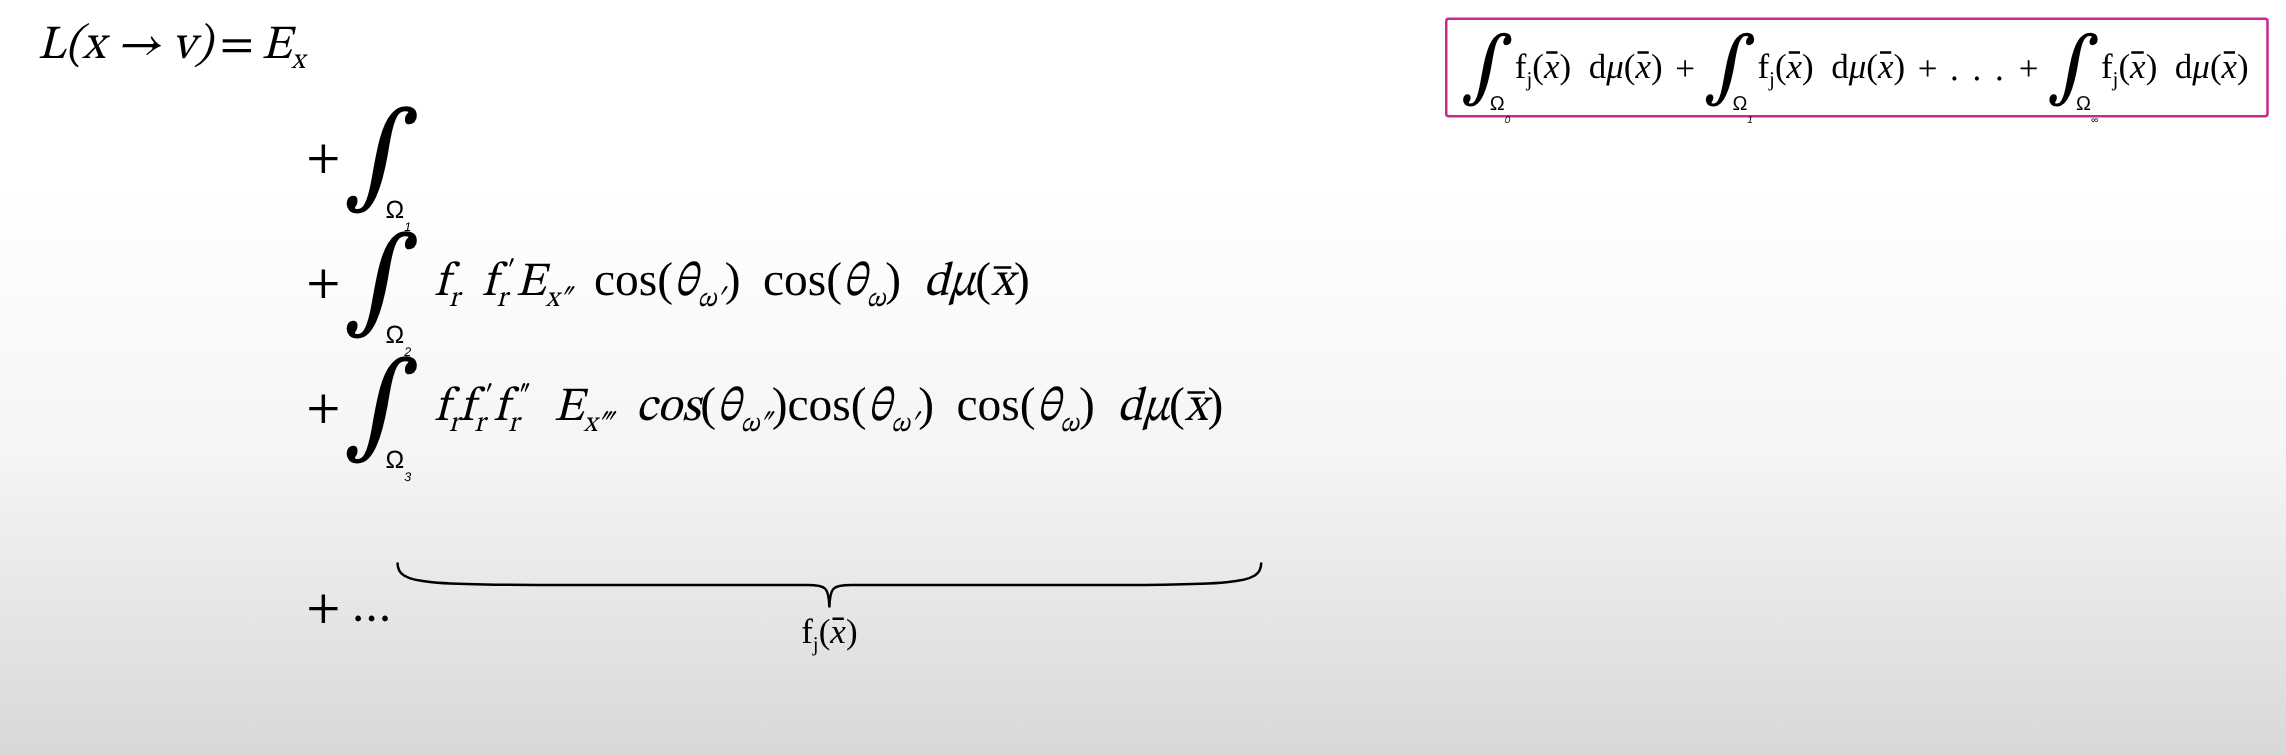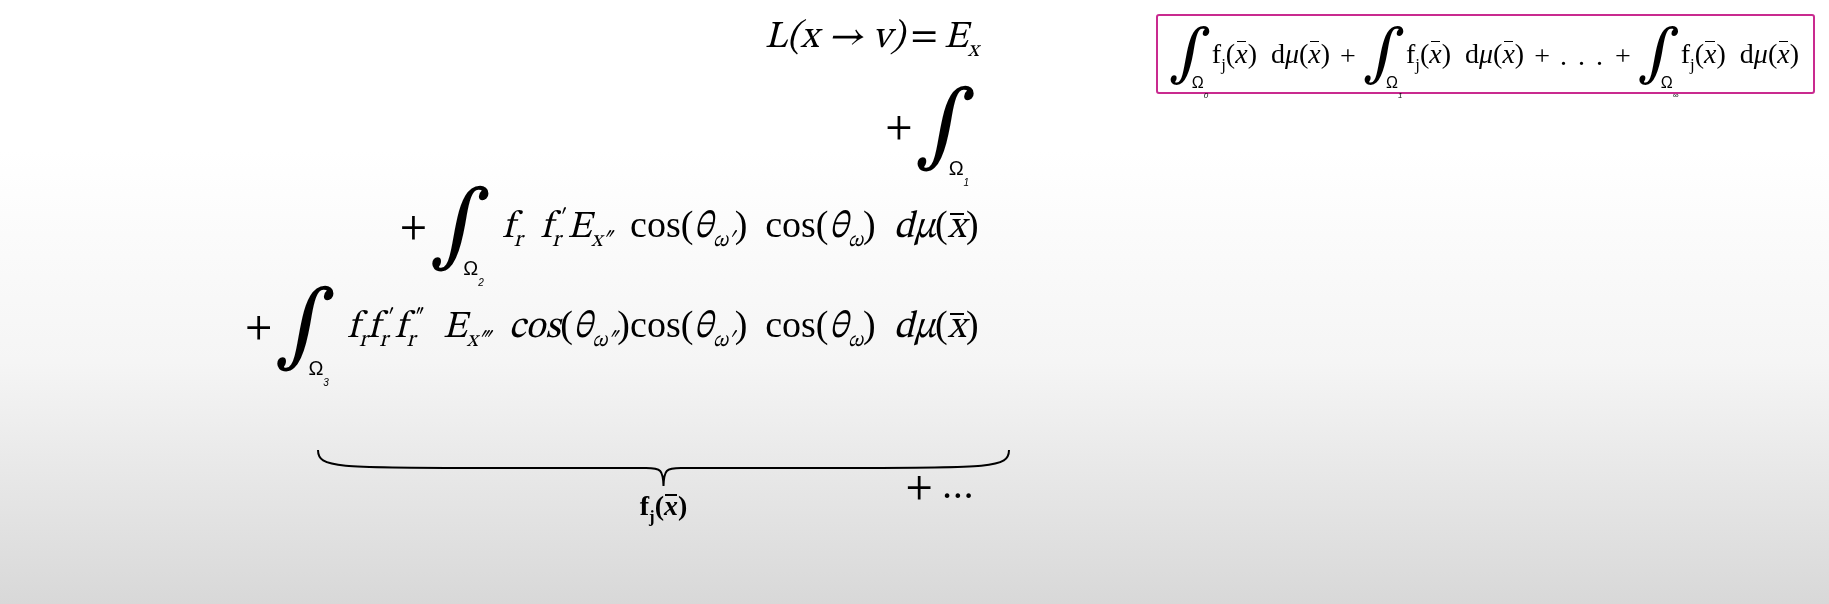--- a/index.html
+++ b/index.html
@@ -19,21 +19,20 @@
       top: 18px;
       font-size: 38px;
       font-style: italic;
       line-height: 1.0;
     }
     .row {
       display: flex;
       align-items: center;
       height: 100px;
       position: relative;
-      justify-content: flex-end;
     }
     .row.first { height: 60px; align-items: flex-start; }
     .lhs { display: inline-block; }
     .indent { display: inline-block; width: 215px; }
     .op { font-style: normal; padding: 0 6px; }
     .plus { font-style: normal; font-size: 38px; padding-right: 8px; }
     .int-wrap {
       display: inline-flex;
       flex-direction: column;
       align-items: center;
@@ -99,21 +98,20 @@
       width: 695px;
       pointer-events: none;
     }
     .underbrace-svg { width: 100%; height: 40px; display: block; }
     .underbrace-label {
       text-align: center;
       font-size: 28px;
       font-family: "Times New Roman", serif;
       font-style: normal;
       margin-top: 2px;
-      font-weight: bold;
     }
     .d { font-style: italic; }
     .upmu { font-style: italic; }
     .rmf { font-style: normal; font-family: "Times New Roman", serif; }
     .callout .rmf { font-style: normal; }
     .callout .sub { font-style: normal; }
     .callout .barx::before { top: 0.1em; }
     .ellipsis { font-style: normal; letter-spacing: 4px; }
   </style>
 </head>

